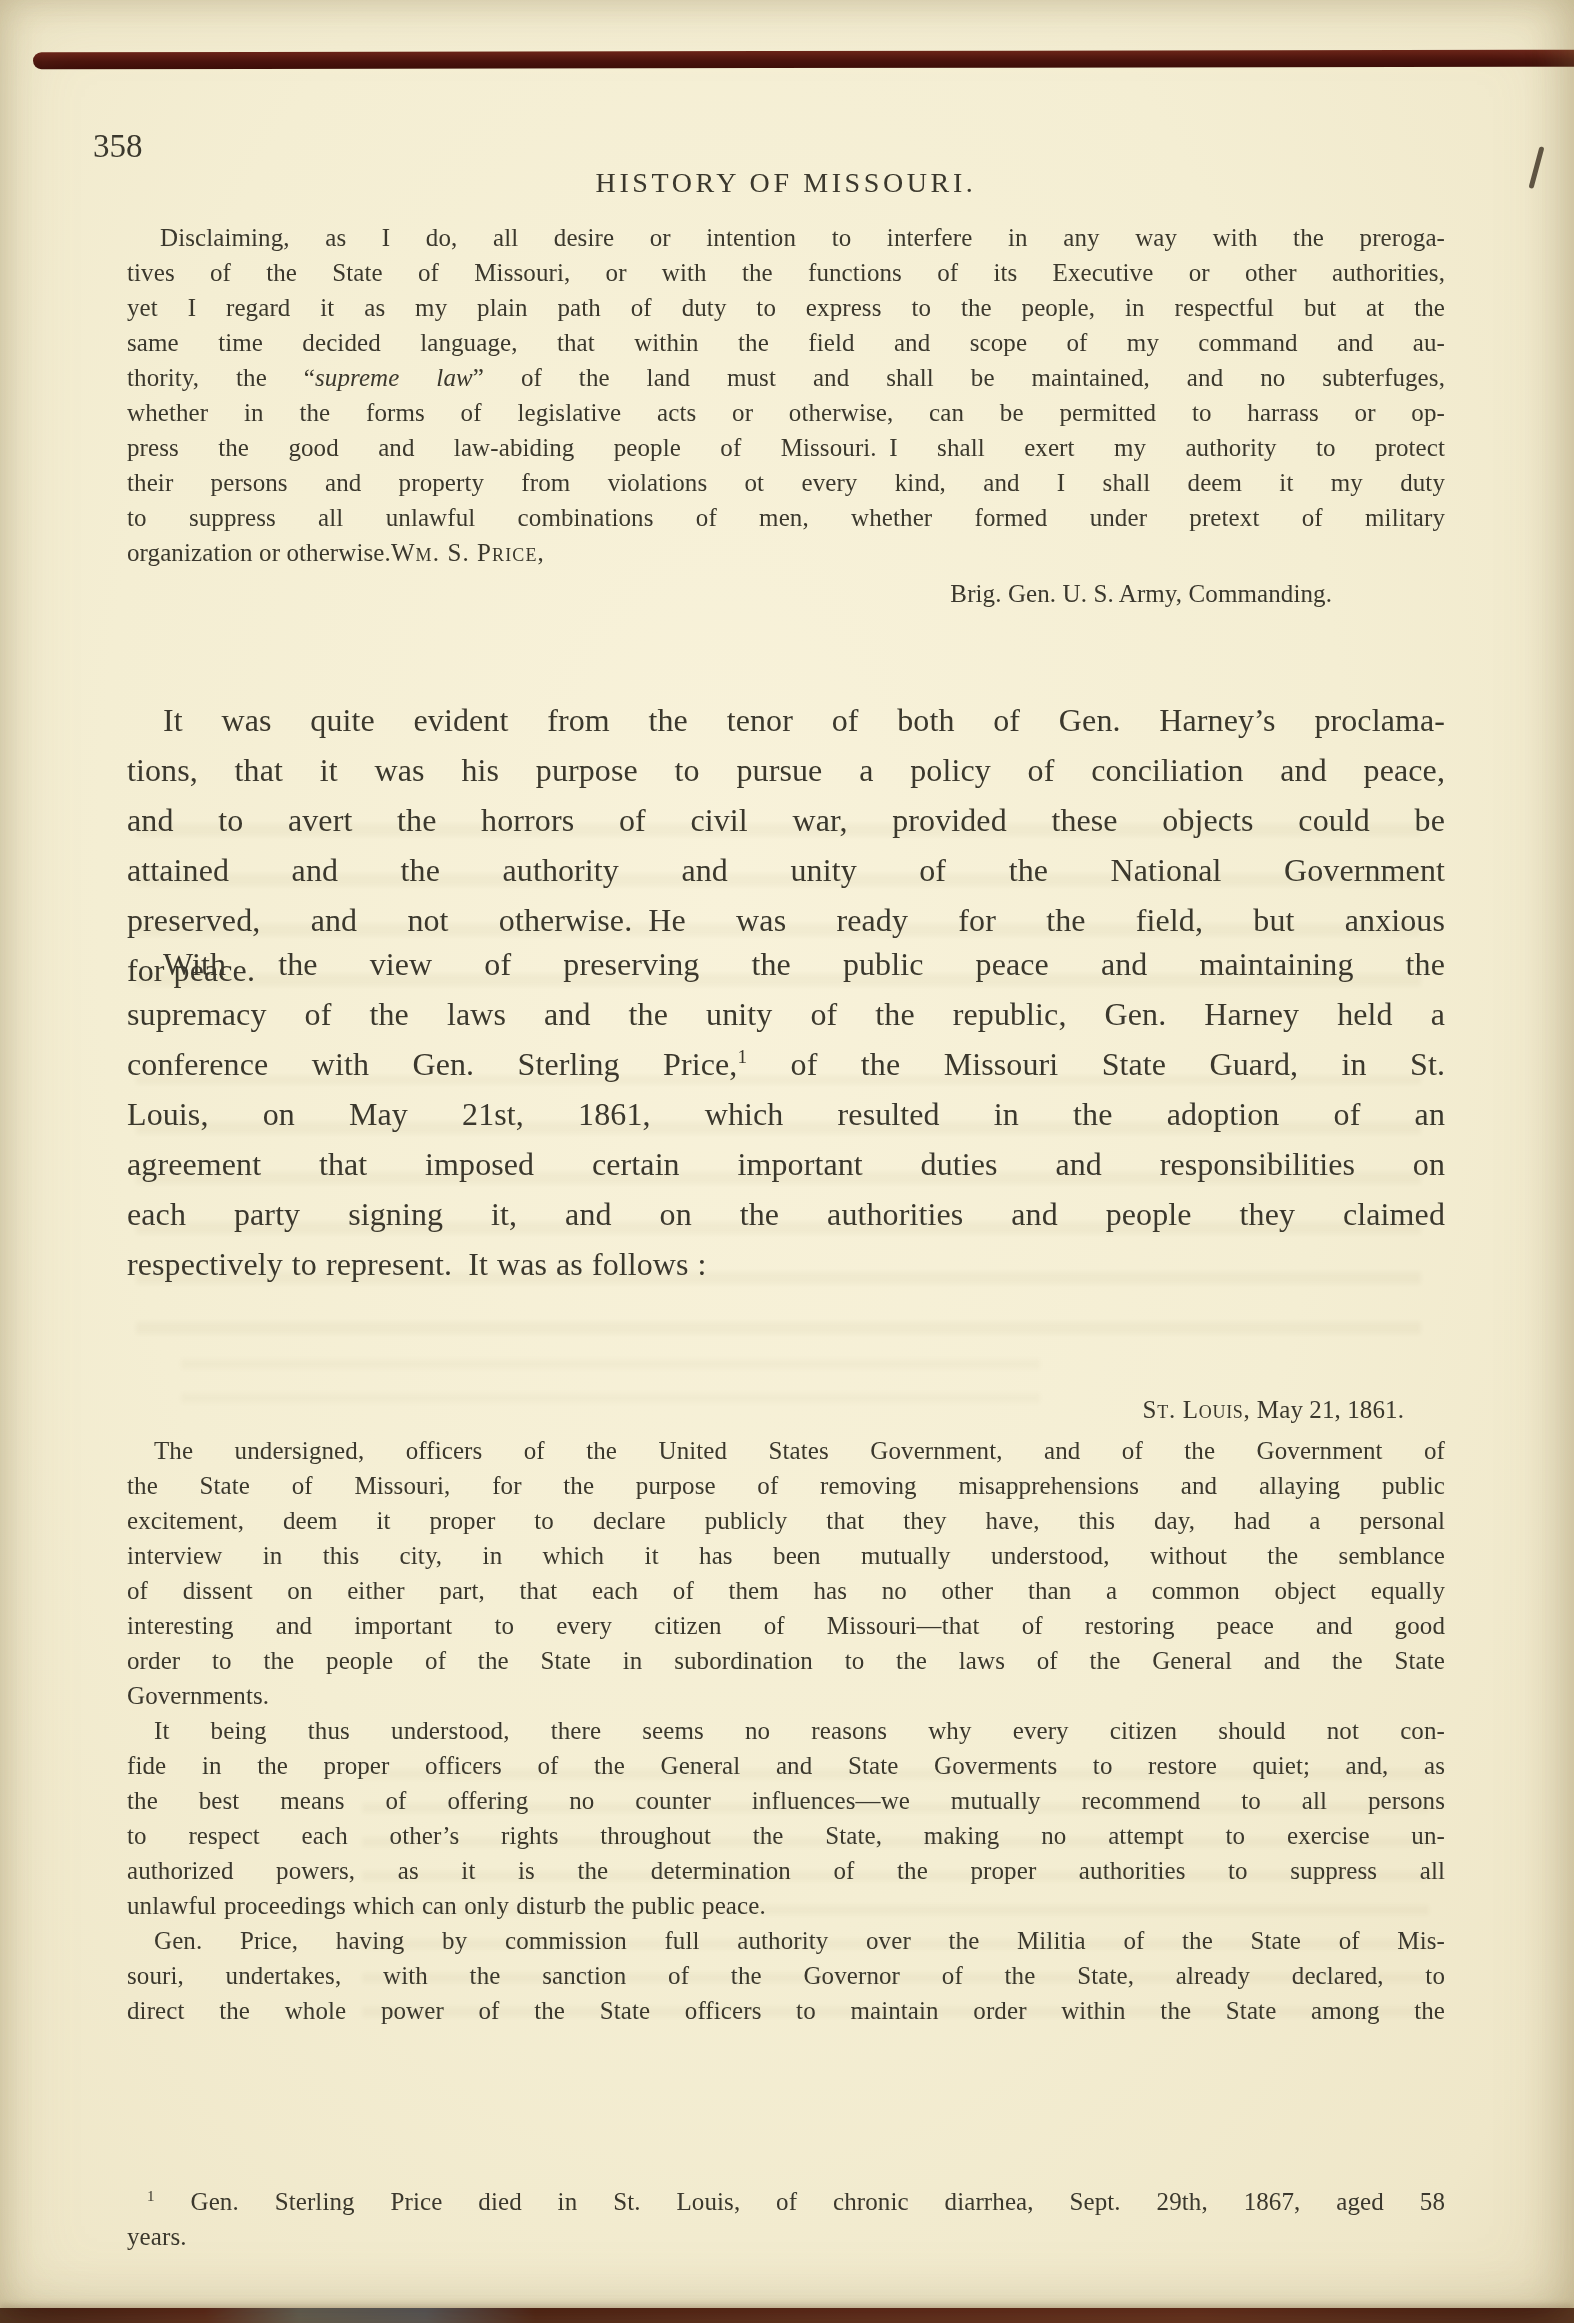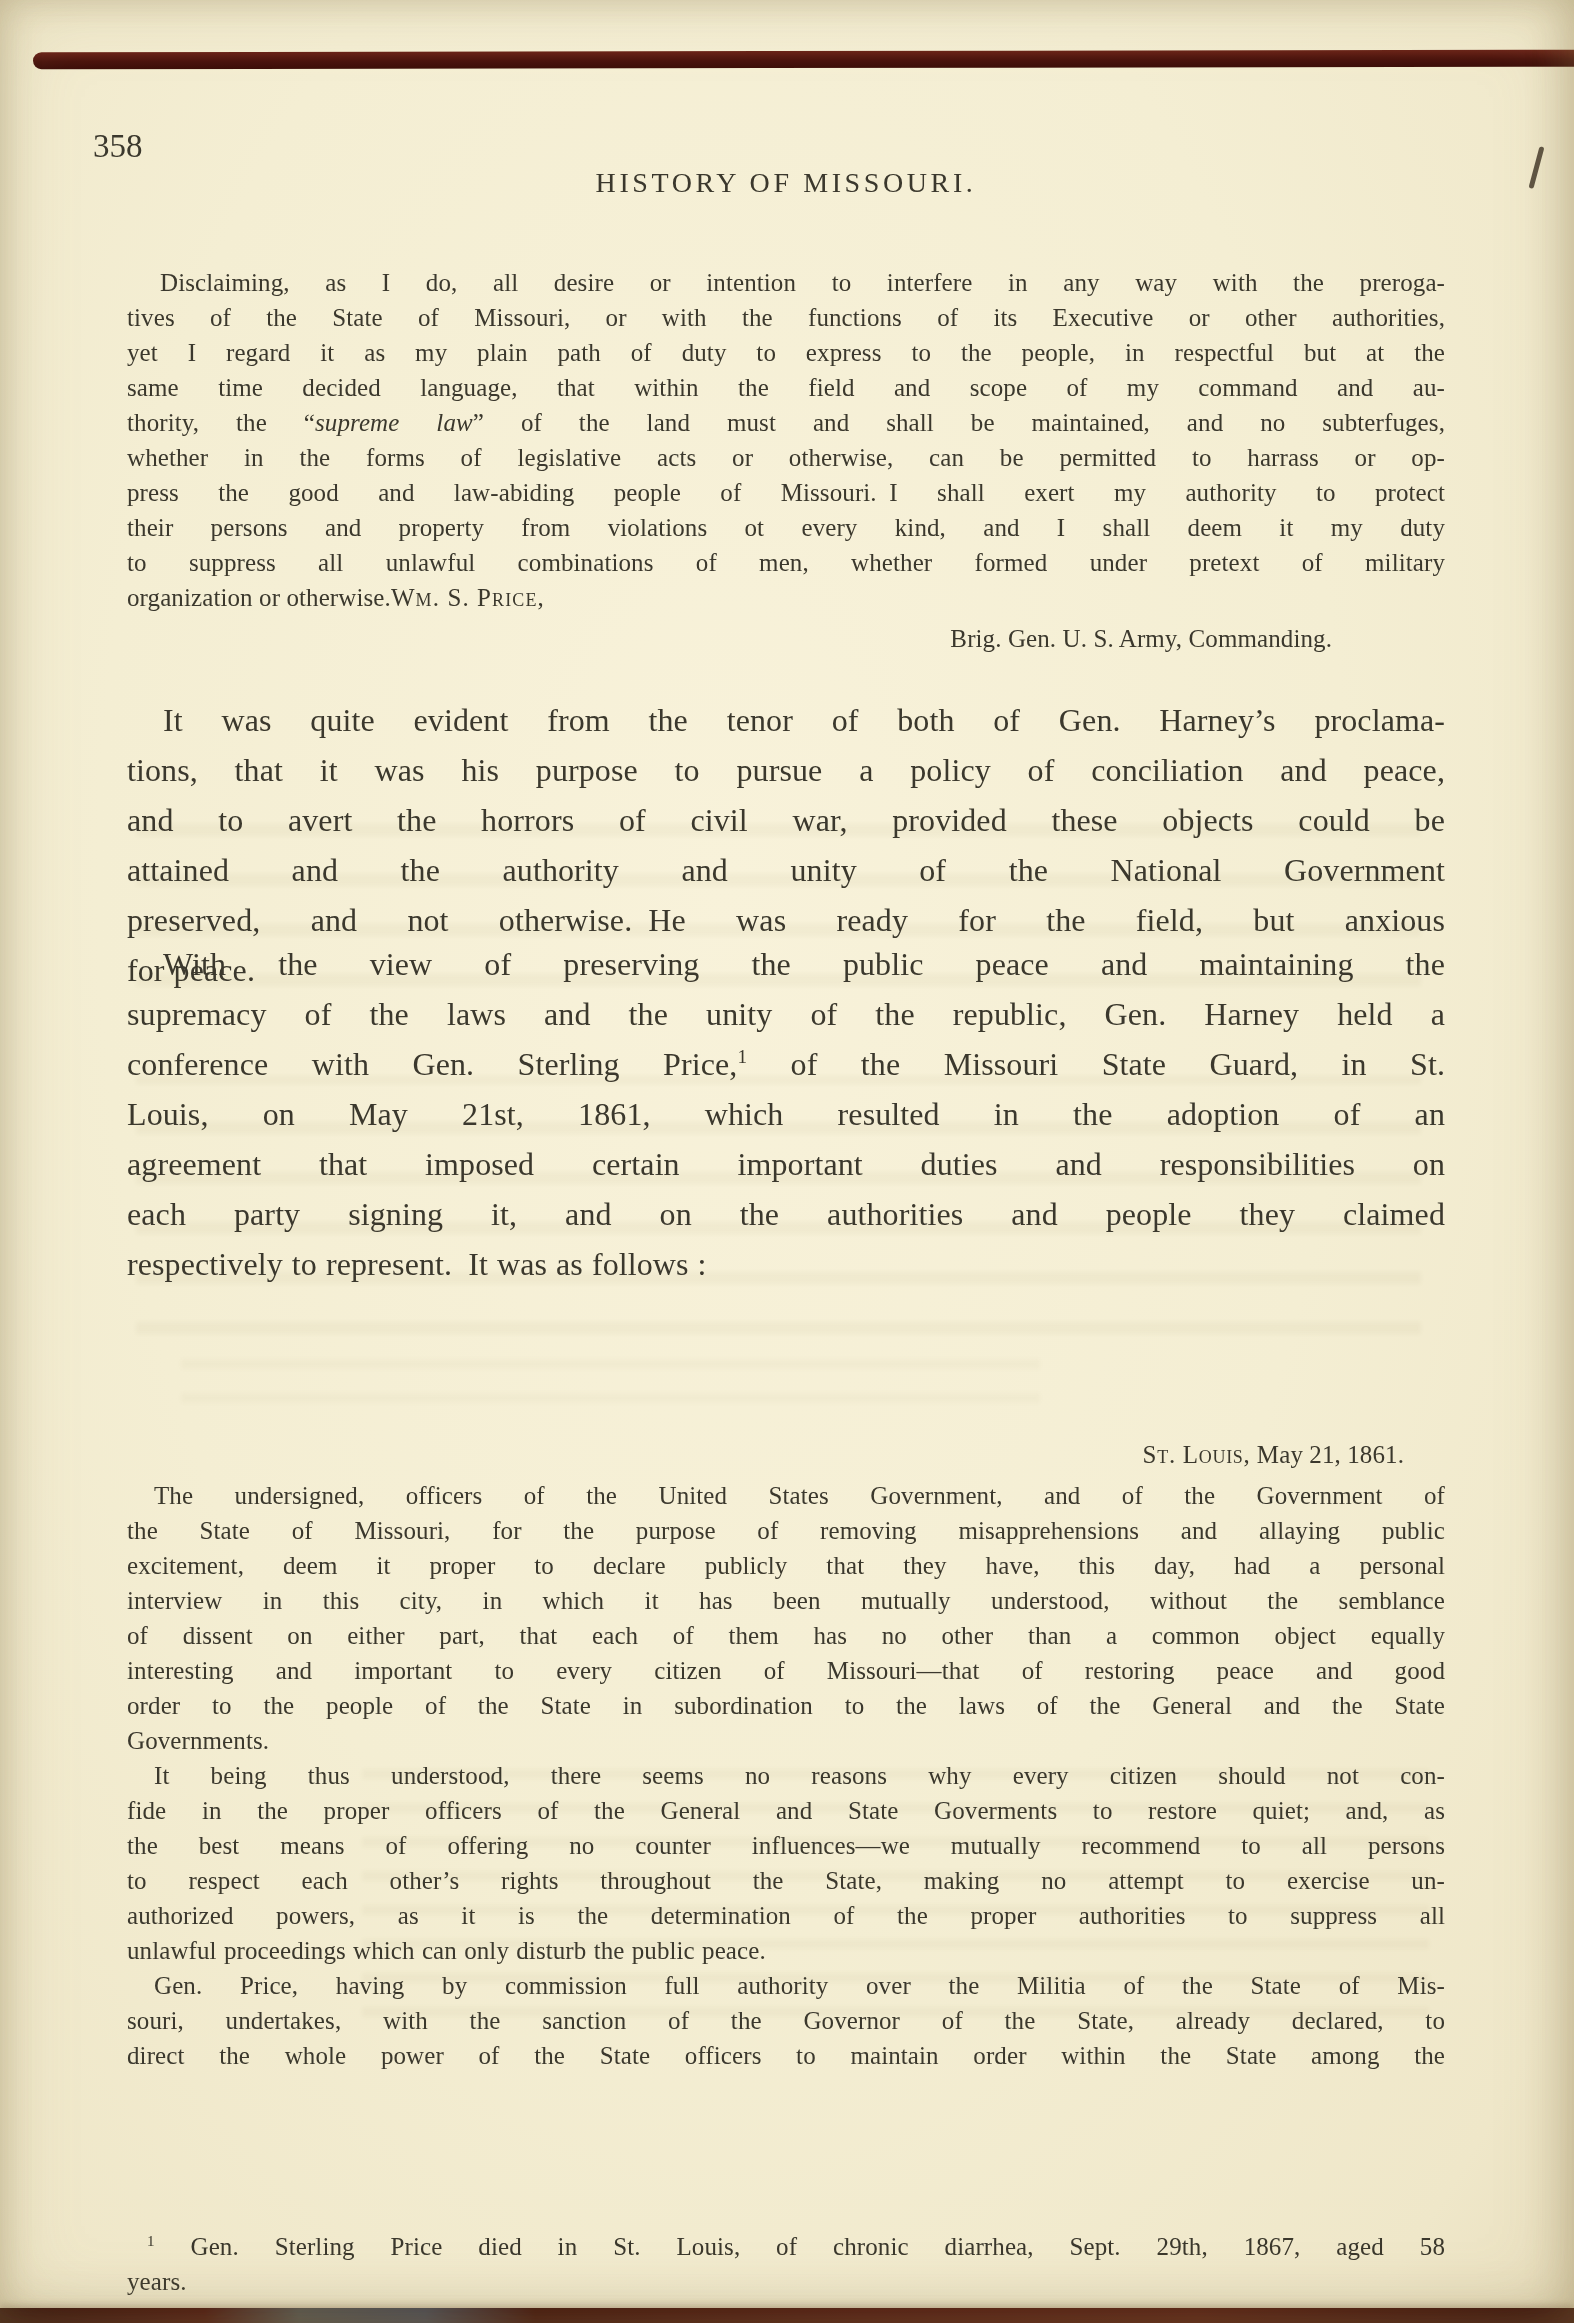--- a/index.html
+++ b/index.html
@@ -14,21 +14,21 @@
   }
   .page::after{
     content:"";position:absolute;inset:0;pointer-events:none;
     box-shadow:
       inset 0 0 81px rgba(160,140,90,.22),
       inset -16.3px 0 36px rgba(120,100,60,.14),
       inset 0 -20px 45px rgba(125,105,65,.16),
       inset 9px 0 27px rgba(140,120,80,.10);
   }
   .block{position:absolute;left:127px;width:1318px;}
-  .small{font-size:25px;line-height:35px;letter-spacing:0.1px;margin-top:45px;}
+  .small{font-size:25px;line-height:35px;letter-spacing:0.1px;}
   .large{font-size:32px;line-height:50px;letter-spacing:0.1px;}
   .tl{text-align:justify;text-align-last:justify;word-spacing:0.9px;}
   .tl.last{text-align-last:left;}
   .tl.first{text-indent:33px;}
   .large .tl.first{text-indent:36px;}
   .quote .tl.first{text-indent:27px;}
   .footnote .tl.first{text-indent:20px;}
   .italic{font-style:italic;}
   .sup{vertical-align:super;font-size:60%;line-height:0;}
   .sc{font-variant:small-caps;letter-spacing:0.7px;}

